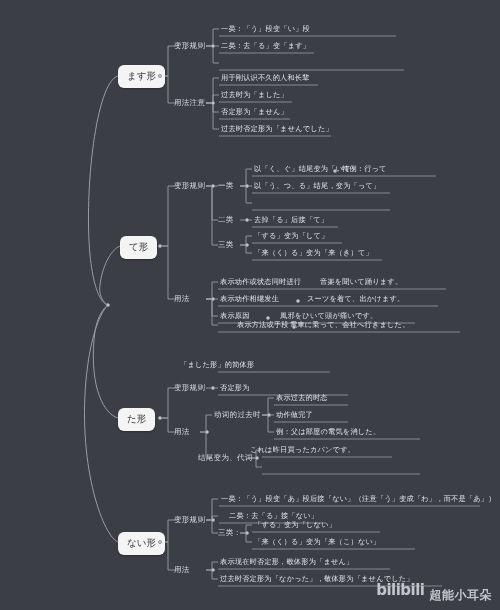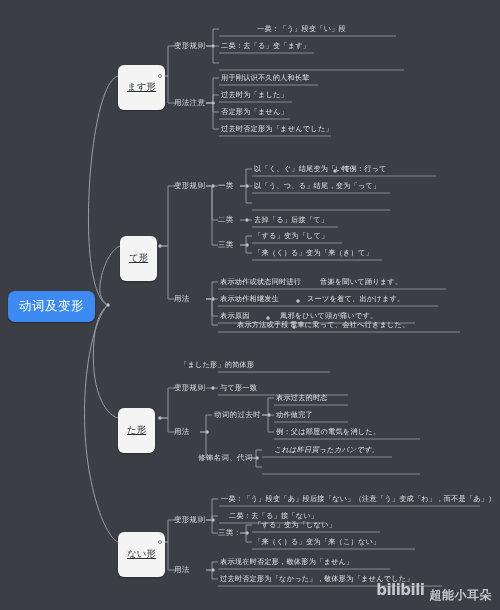--- a/index.html
+++ b/index.html
@@ -24,23 +24,22 @@
     padding:7px 11px;
     letter-spacing:.5px;
     box-shadow:0 1px 2px rgba(0,0,0,.35);
   }
   
   .lvl1{
     background:#f4f4f4;
     color:#2c2f34;
     border-radius:6px;
     font-size:9.5px;
-    padding:16px 9px;
+    padding:5px 9px;
     box-shadow:0 1px 2px rgba(0,0,0,.3);
-    text-decoration:underline;
   }
   
   .lvl2{
     color:#d8d9dc;
     font-size:7.5px;
     padding:1px 2px;
     letter-spacing:.3px;
   }
   
   .leaf{
@@ -181,30 +180,29 @@
         <path d="M262,474 L420,474"></path>
       <path d="M219,506 L480,506"></path>
         <path d="M219,523 L326,523"></path>
       <path d="M252,532 L380,532"></path>
         <path d="M252,549 L415,549"></path>
       <path d="M218,569 L390,569"></path>
         <path d="M218,586 L442,586"></path>
     </g>
   </svg>
 
-  <div class="node root" style="left:8px;top:291px;">动词及变形</div>
   <div class="dot" style="left:106px;top:303px;"></div>
 
   <div class="node lvl1" style="left:118px;top:65px;">ます形</div>
   <div class="dot" style="left:158px;top:74px;"></div>
 
   <div class="node lvl2" style="left:172px;top:40px;">变形规则</div>
   <div class="dot" style="left:211px;top:44px;"></div>
 
-  <div class="node leaf" style="left:219px;top:24px;margin-left:36px;">一类：「う」段变「い」段</div>
+  <div class="node leaf" style="left:219px;top:24px;">一类：「う」段变「い」段</div>
   <div class="node leaf" style="left:219px;top:41px;">二类：去「る」变「ます」</div>
 
   <div class="node lvl2" style="left:172px;top:97px;">用法注意</div>
   <div class="dot" style="left:211px;top:101px;"></div>
 
   <div class="node leaf" style="left:219px;top:73px;">用于刚认识不久的人和长辈</div>
   <div class="node leaf" style="left:219px;top:90px;">过去时为「ました」</div>
   <div class="node leaf" style="left:219px;top:107px;">否定形为「ません」</div>
   <div class="node leaf" style="left:219px;top:124px;">过去时否定形为「ませんでした」</div>
 
@@ -244,34 +242,34 @@
   <div class="node leaf" style="left:288px;top:320px;">電車に乗って、会社へ行きました。</div>
   <div class="dot" style="left:292px;top:325px;"></div>
 
   <div class="node lvl1" style="left:118px;top:408px;">た形</div>
   <div class="dot" style="left:158px;top:416px;"></div>
 
   <div class="node leaf" style="left:178px;top:360px;">「ました形」的简体形</div>
 
   <div class="node lvl2" style="left:172px;top:382px;">变形规则</div>
   <div class="dot" style="left:211px;top:386px;"></div>
-  <div class="node leaf" style="left:218px;top:383px;">与て形一致</div>
+  <div class="node leaf" style="left:218px;top:383px;">否定形为</div>
 
   <div class="node lvl2" style="left:172px;top:426px;">用法</div>
   <div class="dot" style="left:205px;top:430px;"></div>
 
   <div class="node lvl2" style="left:212px;top:409px;">动词的过去时</div>
   <div class="dot" style="left:267px;top:413px;"></div>
   <div class="node leaf" style="left:274px;top:393px;">表示过去的时态</div>
   <div class="node leaf" style="left:274px;top:410px;">动作做完了</div>
   <div class="node leaf" style="left:274px;top:427px;">例：父は部屋の電気を消した。</div>
 
-  <div class="node lvl2" style="left:196px;top:452px;">修饰名词、代词</div>
+  <div class="node lvl2" style="left:196px;top:452px;">结尾变为、代词</div>
   <div class="dot" style="left:255px;top:456px;"></div>
-  <div class="node leaf" style="left:272px;top:445px;font-style:italic;">これは昨日買ったカバンです。</div>
+  <div class="node leaf" style="left:248px;top:445px;">これは昨日買ったカバンです。</div>
 
   <div class="node lvl1" style="left:118px;top:532px;">ない形</div>
   <div class="dot" style="left:158px;top:540px;"></div>
 
   <div class="node lvl2" style="left:172px;top:514px;">变形规则</div>
   <div class="dot" style="left:211px;top:518px;"></div>
   <div class="node leaf" style="left:219px;top:494px;">一类：「う」段变「あ」段后接「ない」（注意「う」变成「わ」，而不是「あ」）</div>
   <div class="node leaf" style="left:219px;top:511px;margin-left:8px;">二类：去「る」接「ない」</div>
   <div class="node lvl2" style="left:216px;top:527px;">三类：</div>
   <div class="dot" style="left:245px;top:531px;"></div>

